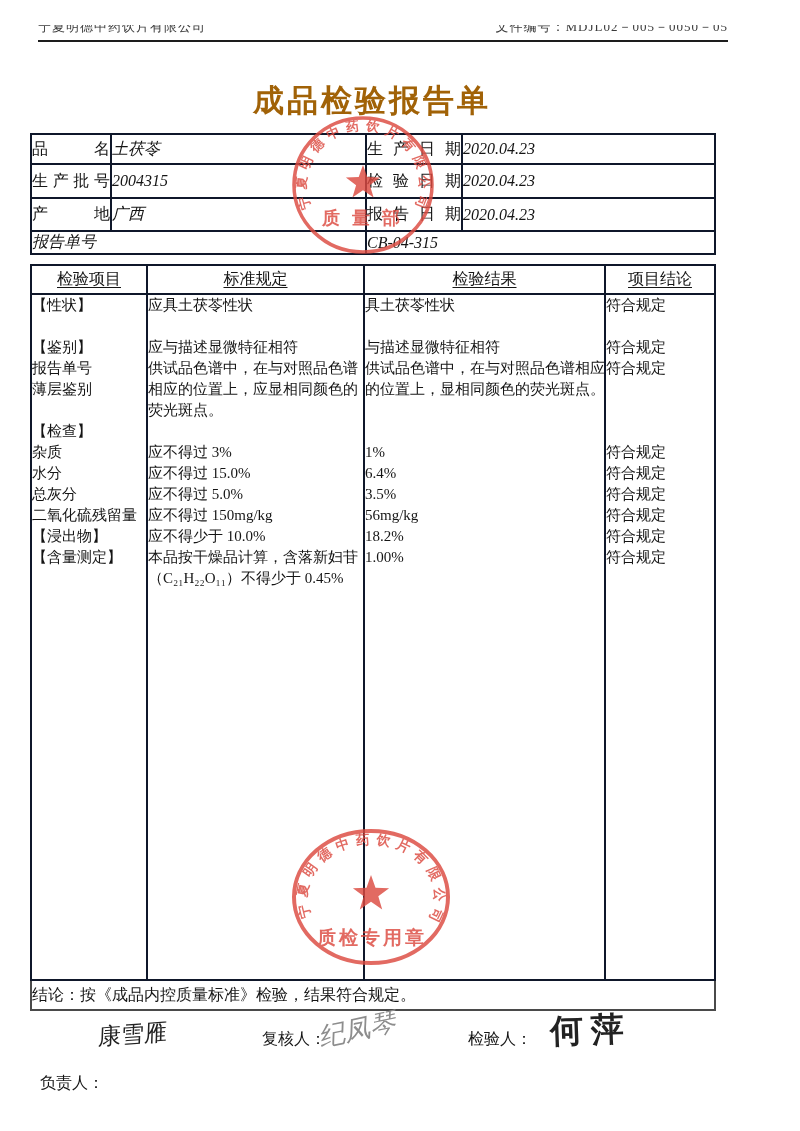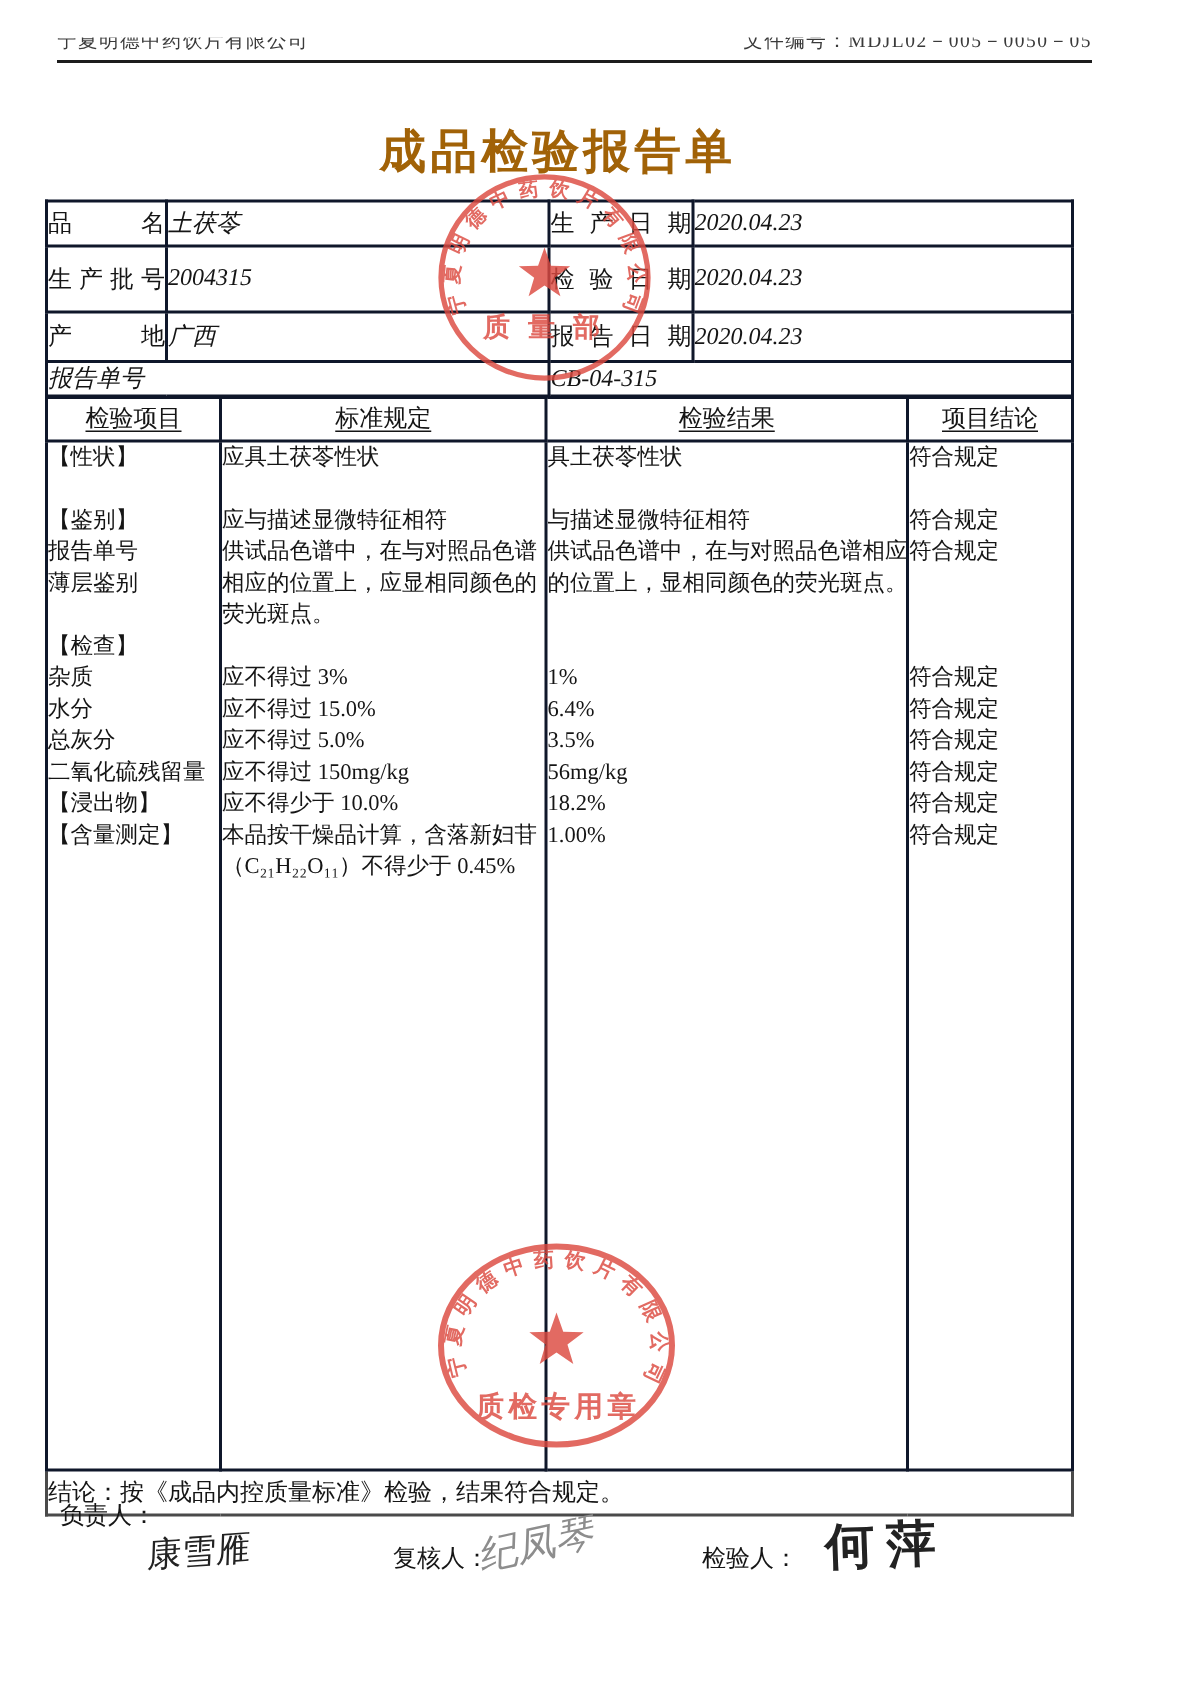--- a/index.html
+++ b/index.html
@@ -66,21 +66,21 @@
         <col style="width:96px">
         <col style="width:253px">
       </colgroup>
     <tbody>
         <tr style="height:30px">
       <td class="lab">品　　名</td>
       <td class="val">土茯苓</td>
       <td class="lab2">生产日期</td>
       <td class="val">2020.04.23</td>
     </tr>
-    <tr style="height:44px">
+    <tr style="height:34px">
       <td class="lab">生产批号</td>
       <td class="val">2004315</td>
       <td class="lab2">检验日期</td>
       <td class="val">2020.04.23</td>
     </tr>
     <tr style="height:33px">
       <td class="lab">产　　地</td>
       <td class="val">广西</td>
       <td class="lab2">报告日期</td>
       <td class="val">2020.04.23</td>
@@ -168,21 +168,21 @@
             <div class="tline">符合规定</div>
             <div class="tline">符合规定</div>
           </td>
     </tr>
     <tr>
       <td class="concl" colspan="4">结论：按《成品内控质量标准》检验，结果符合规定。</td>
     </tr>
   </tbody>
     </table>
 
-  <span class="sig-label" style="left:40px;top:1000px;">负责人：</span>
+  <span class="sig-label" style="left:40px;top:1073px;">负责人：</span>
   <span class="hw hw1">康雪雁</span>
   <span class="sig-label" style="left:262px;top:1029px;">复核人：</span>
   <span class="hw hw2">纪凤琴</span>
   <span class="sig-label" style="left:468px;top:1029px;">检验人：</span>
   <span class="hw hw3">何萍</span>
 
   <svg class="stamp stamp-top" width="152" height="147" viewBox="0 0 152 147">
     <defs>
         <path id="arcTop" d="M 29.3,104.5 A 57,55 0 1 1 122.7,104.5" fill="none"></path>
       </defs>

